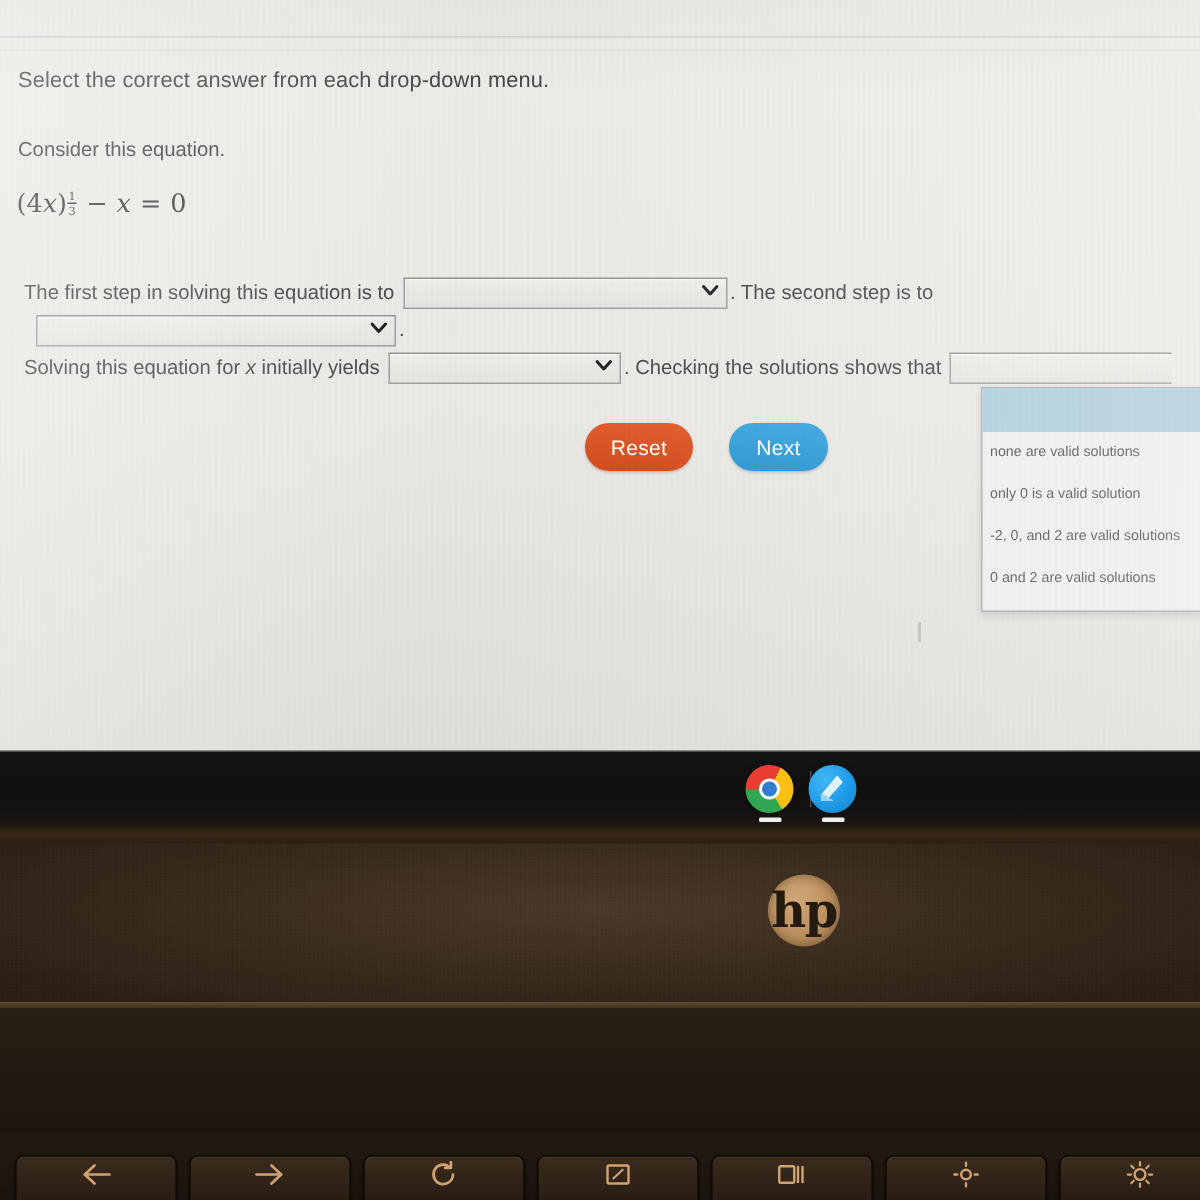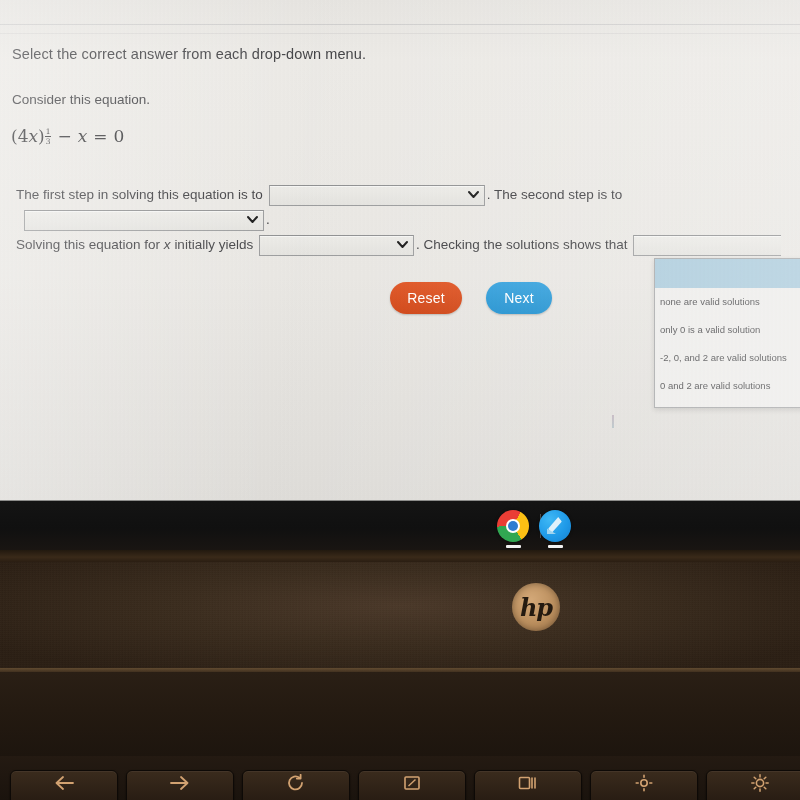--- a/index.html
+++ b/index.html
@@ -293,23 +293,22 @@
   .hp-logo {
     position: absolute;
     left: 512px; top: 583px;
     width: 48px; height: 48px;
     border-radius: 50%;
     background: radial-gradient(circle at 40% 35%, #d3a878 0%, #bb8f5e 55%, #9d7348 100%);
     display: flex;
     align-items: center;
     justify-content: center;
     font-family: "DejaVu Serif", serif;
-    font-style: italic;
     font-weight: bold;
-    font-size: 24px;
+    font-size: 32px;
     color: #241a10;
     letter-spacing: -1px;
     box-shadow: inset 0 0 7px rgba(0,0,0,0.35);
   }
 
   .palmrest {
     position: absolute;
     left: 0; top: 672px;
     width: 800px; height: 84px;
     background: linear-gradient(180deg, #2a1f15 0%, #241a11 45%, #1d150e 100%);

